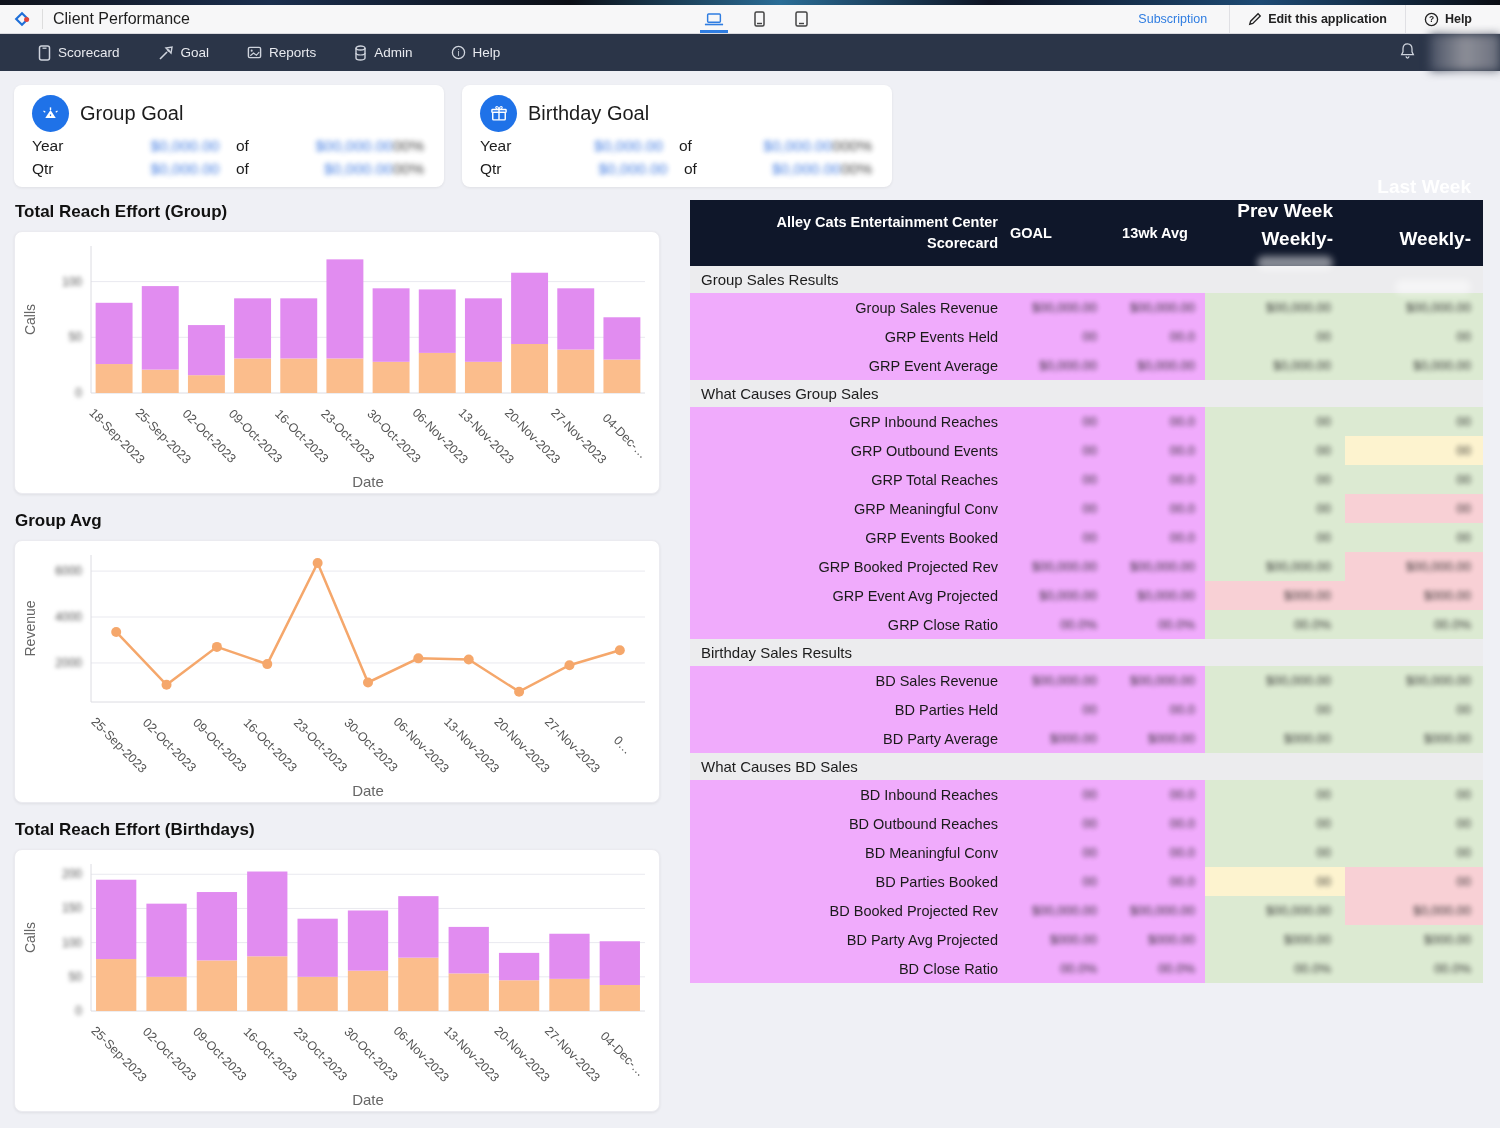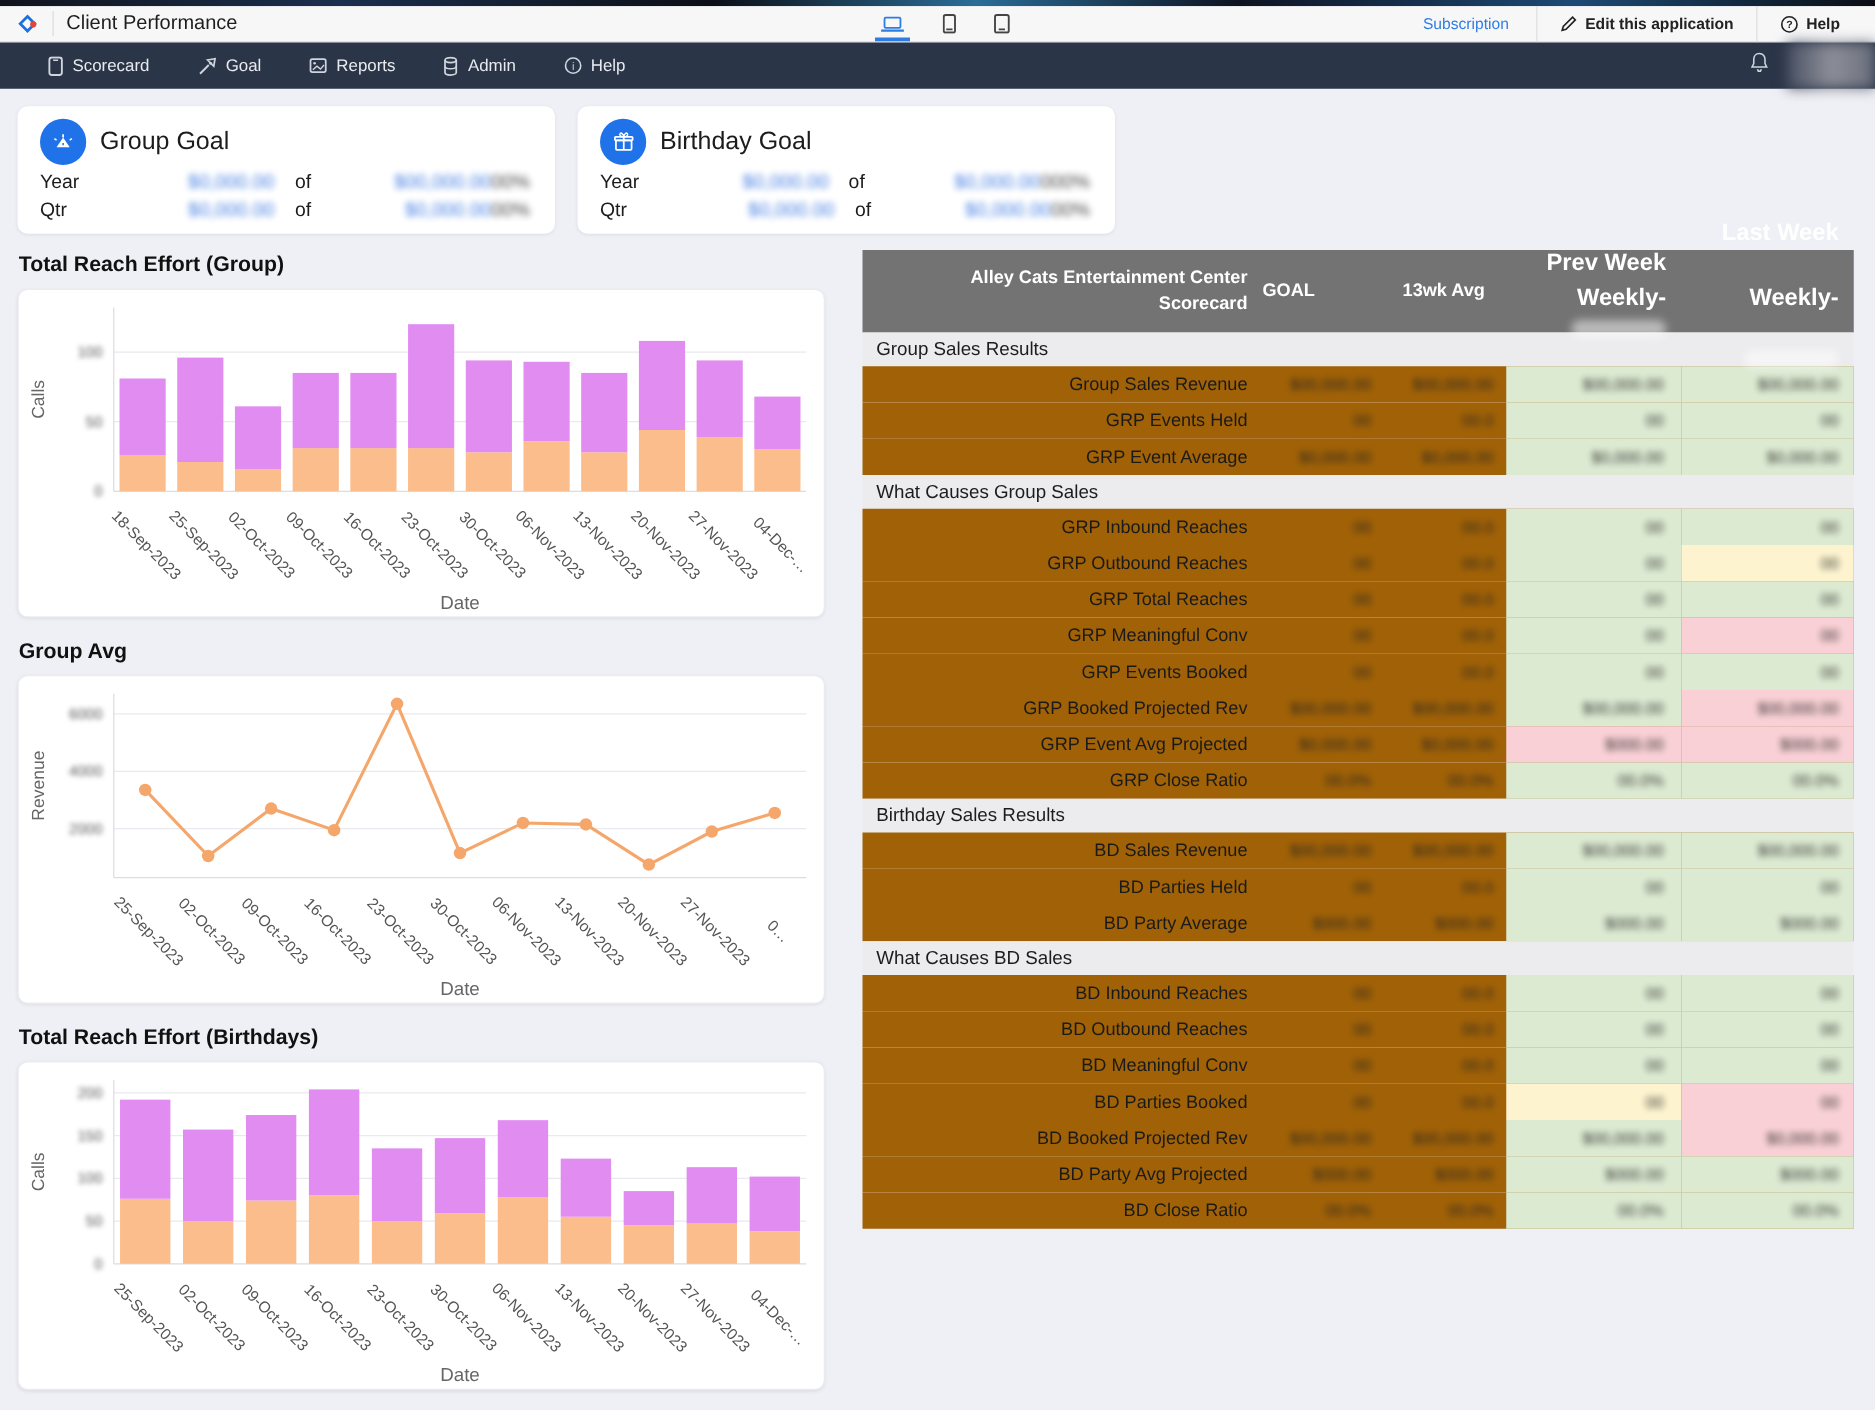--- a/index.html
+++ b/index.html
@@ -53,30 +53,30 @@
   .mask { filter:blur(2.6px); opacity:.9; }
 
   .main-row { display:flex; align-items:flex-start; }
   .left-col { width:660px; margin-right:16px; }
   .chart-title { font-size:17px; font-weight:bold; color:#111; margin:2px 0 9px 1px; }
   .chart-card { width:646px; height:263px; margin-bottom:17px; border:1px solid #ebebf0; }
   .svgmask { filter:blur(2.2px); }
 
   
   .right-col { width:793px; }
-  .score-header { display:flex; background:#737373; color:#fff; height:66px; align-items:center; }
+  .score-header { display:flex; background:#0f172a; color:#fff; height:66px; align-items:center; }
   .sh-title { width:320px; text-align:right; font-weight:bold; font-size:14.5px; line-height:1.45; padding-right:12px; }
   .sh-goal { width:95px; font-weight:bold; font-size:14.5px; }
   .sh-avg { width:100px; text-align:center; font-weight:bold; font-size:14.5px; }
   .sh-week { width:140px; text-align:right; font-weight:bold; font-size:19px; line-height:1.5;
     display:flex; flex-direction:column; align-items:flex-end; padding-right:12px; }
   .sh-week:last-child { width:138px;gap:24px; }
   .chip-mask { width:76px; height:14px; background:rgba(255,255,255,.5); border-radius:8px; filter:blur(3.5px); margin-top:2px; }
   .sec-header { background:#ececee; color:#1c1c1c; font-size:15px; height:27px; line-height:27px; padding-left:11px; }
-  .t-row { display:flex; height:29px; align-items:center; background:#a16207; }
+  .t-row { display:flex; height:29px; align-items:center; background:#f0abfc; }
   .t-cell { font-size:13px; color:#222; text-align:right; height:100%; display:flex; align-items:center; justify-content:flex-end; }
   .c-label { width:320px; font-size:14.5px; color:#1a1a1a; padding-right:12px; }
   .c-goal { width:95px; padding-right:8px; }
   .c-avg { width:100px; padding-right:10px; }
   .c-prev { width:140px; padding-right:14px; }
   .c-last { width:138px; padding-right:12px; }
   .col-green { background:#dcead2; }
   .col-yellow { background:#fdf3cf; }
   .col-red { background:#f8d0d5; }
 </style>
@@ -478,21 +478,21 @@
             </div>
             <div class="t-cell c-prev col-green">
               <span class="mask">00</span>
             </div>
             <div class="t-cell c-last col-green">
               <span class="mask">00</span>
             </div>
           </div>
           <div class="t-row">
             <div class="t-cell c-label">
-              <span>GRP Outbound Reaches</span>
+              <span>GRP Outbound Events</span>
             </div>
             <div class="t-cell c-goal">
               <span class="mask">00</span>
             </div>
             <div class="t-cell c-avg">
               <span class="mask">00.0</span>
             </div>
             <div class="t-cell c-prev col-green">
               <span class="mask">00</span>
             </div>

